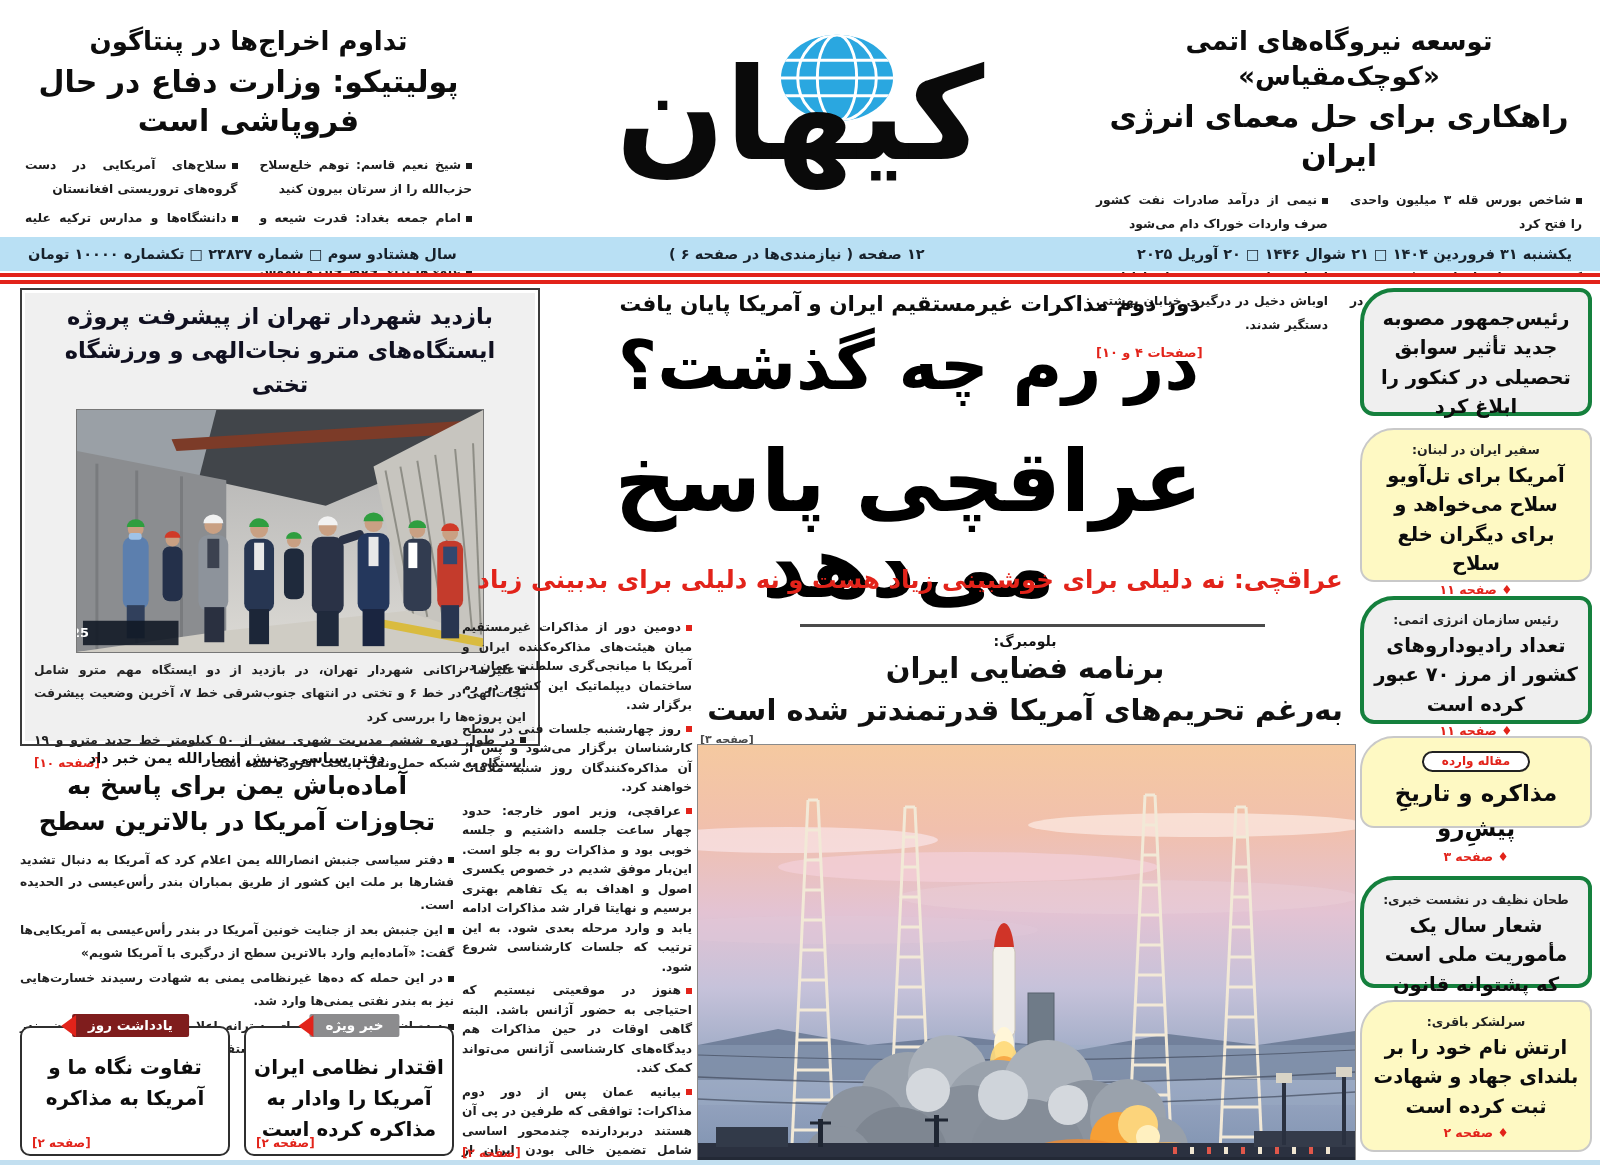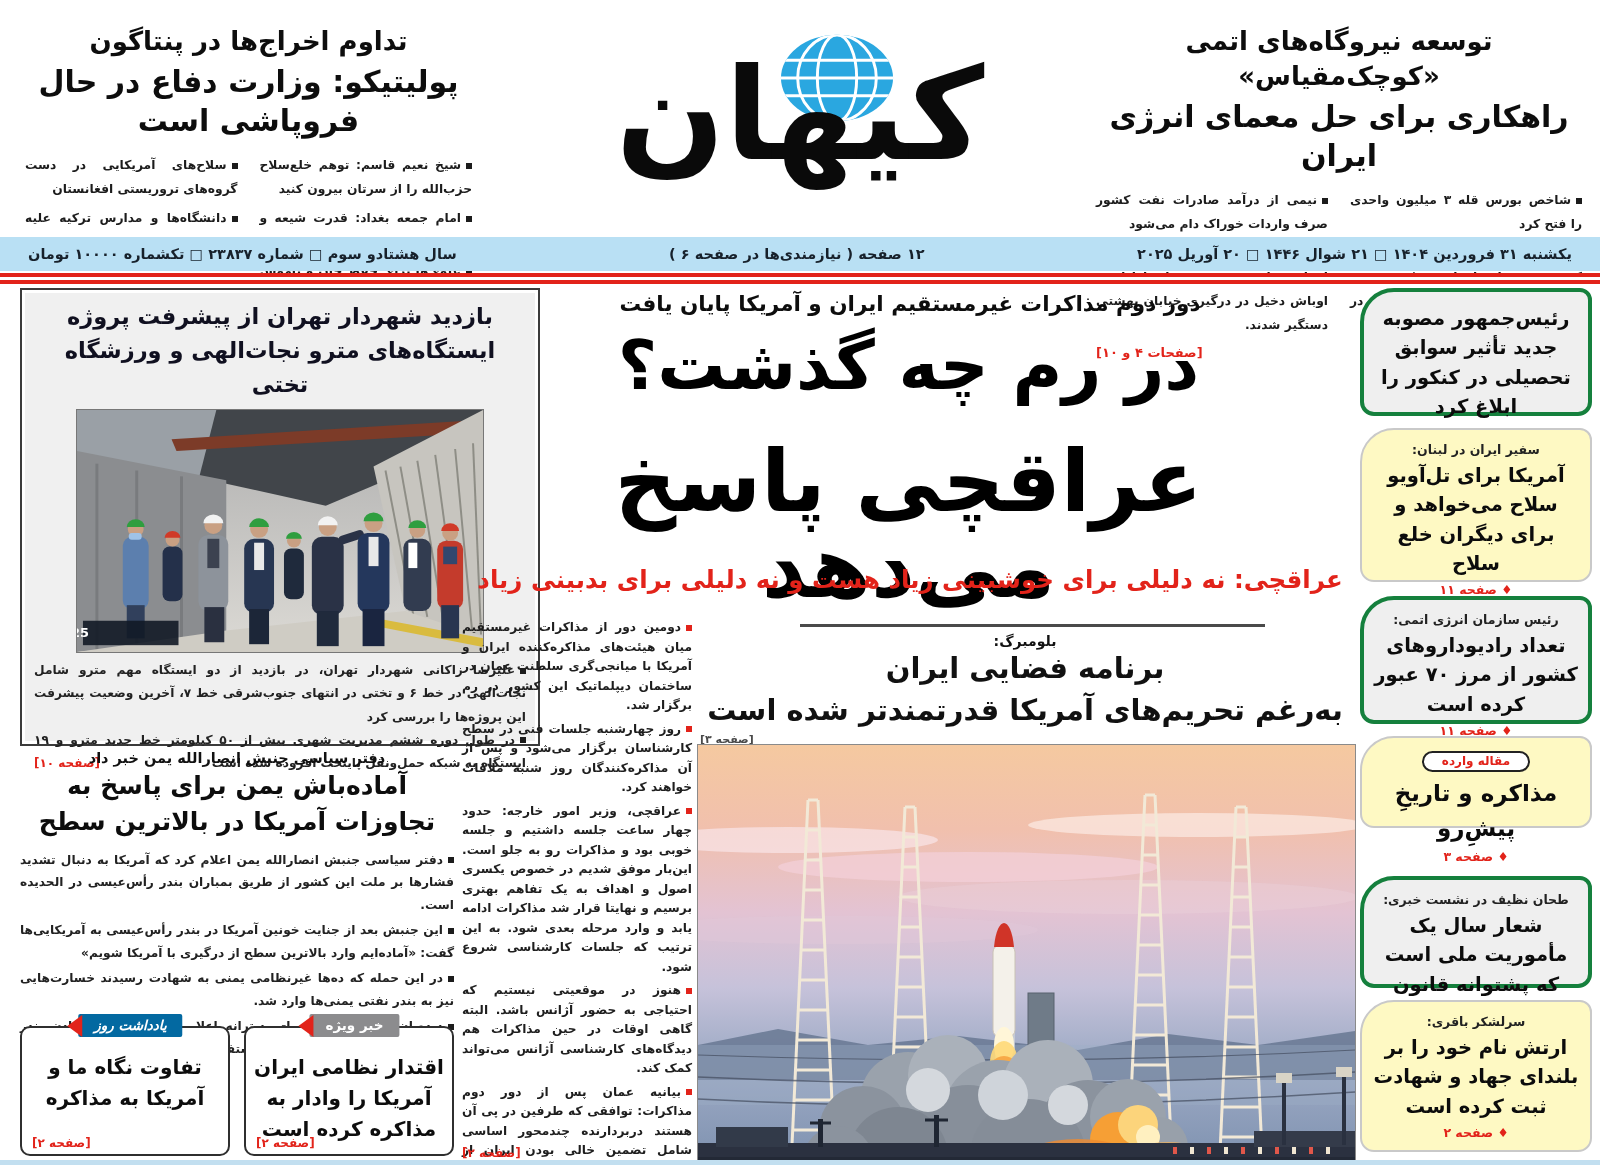--- a/index.html
+++ b/index.html
@@ -53,21 +53,21 @@
   #yemen .list .li{margin-bottom:3px;}
   .yemen-pageref{position:absolute;left:0;bottom:0;font-size:12px;}
 
   #bottom-boxes{left:20px;top:1026px;width:434px;height:130px;display:flex;gap:14px;}
   .bbox{position:relative;flex:1;border:2px solid #2f2f2f;border-radius:10px;background:#fff;
     text-align:center;padding-top:24px;box-sizing:border-box;}
   .bbox .title{font-size:20px;font-weight:bold;line-height:1.55;color:#0d0d0d;padding:0 6px;}
   .bbox .bpage{position:absolute;left:10px;bottom:4px;font-size:12px;}
   .badge{position:absolute;top:-14px;left:50%;transform:translateX(-50%);display:flex;align-items:center;white-space:nowrap;}
   .badge .lbl{color:#fff;font-size:13.5px;font-weight:bold;padding:3px 16px 4px;border-radius:2px;}
-  .badge.note .lbl{background:#0369a1;font-style:italic;}
+  .badge.note .lbl{background:#7f1d1d;}
   .badge.special .lbl{background:#8c8c8e;}
   .chev{width:0;height:0;border:11px solid transparent;border-left:none;border-right:15px solid #e2231a;margin-right:-4px;}
 
   
   #c-kicker{left:470px;top:291px;width:880px;font-size:21.5px;font-weight:bold;text-align:center;color:#0d0d0d;}
   #c-head{left:462px;top:318px;width:893px;text-align:center;font-weight:bold;color:#000;}
   #c-head .l1{font-size:68px;line-height:1.0;margin-top:14px;}
   #c-head .l2{font-size:86px;line-height:1.0;margin-top:38px;}
   #c-sub{left:465px;top:565px;width:890px;font-size:24.5px;font-weight:bold;text-align:center;color:#e2231a;}
   #sp-divider{left:800px;top:624px;width:465px;height:3px;background:#4a4a4a;}

